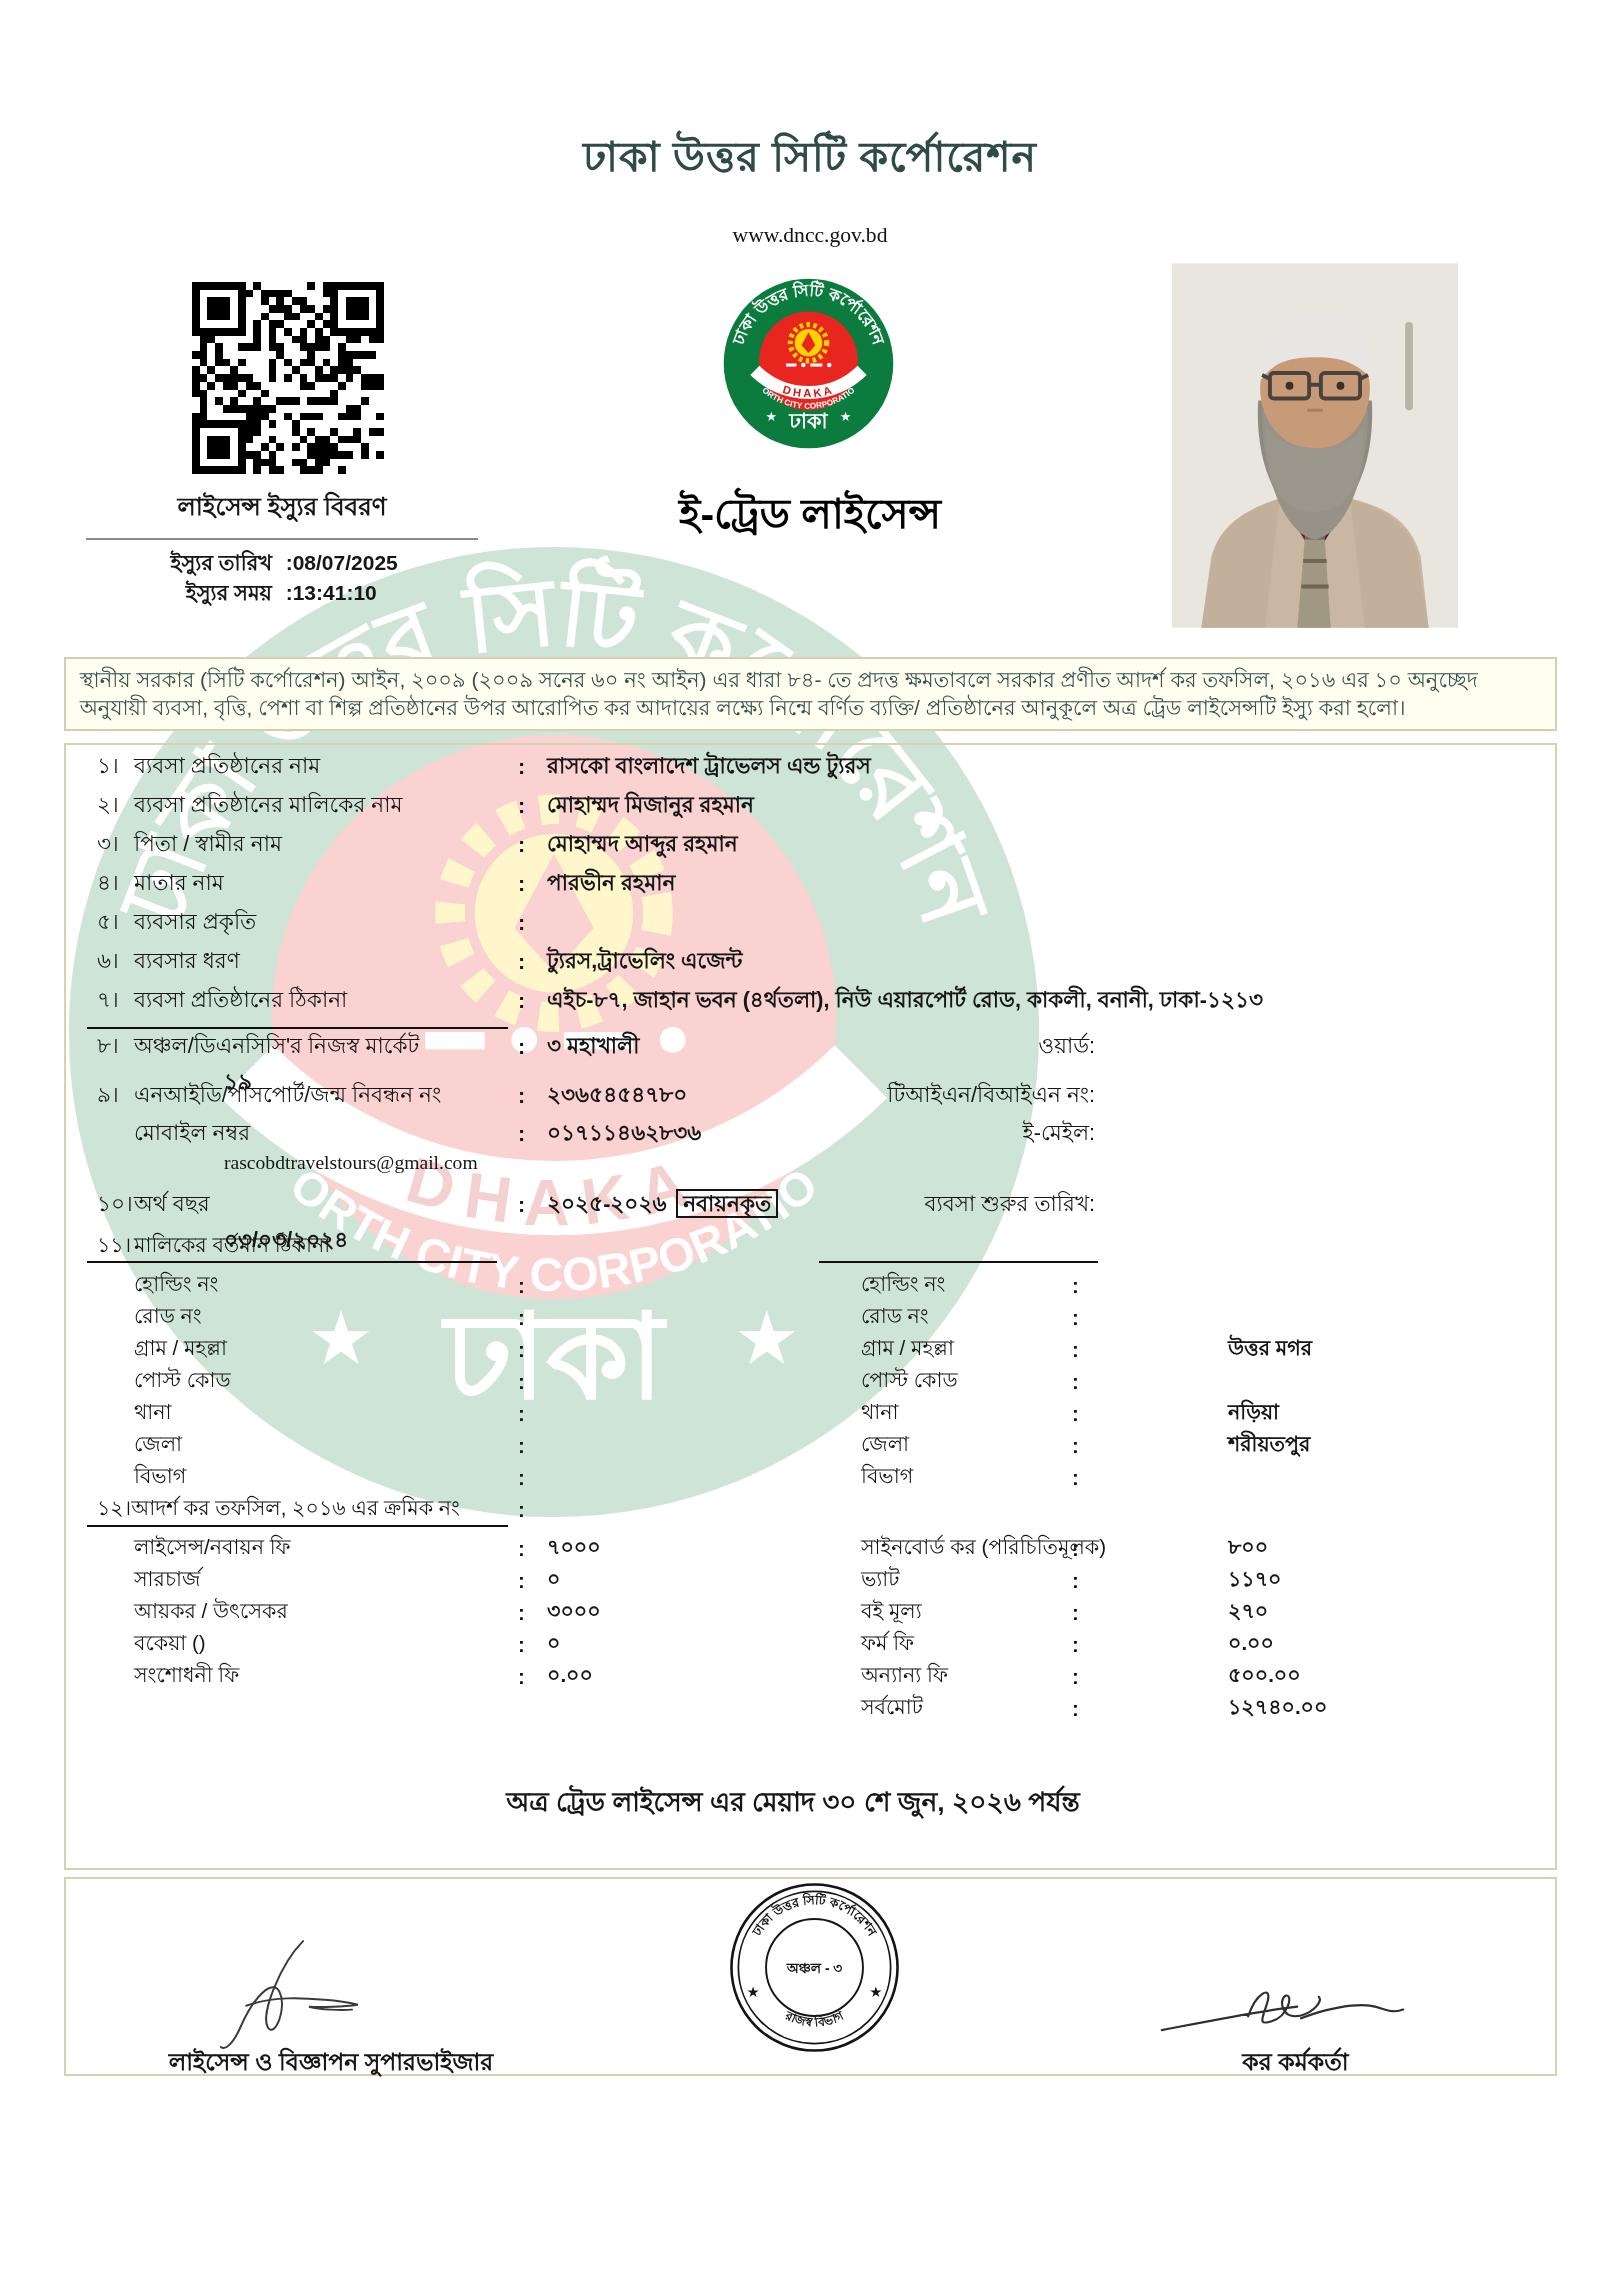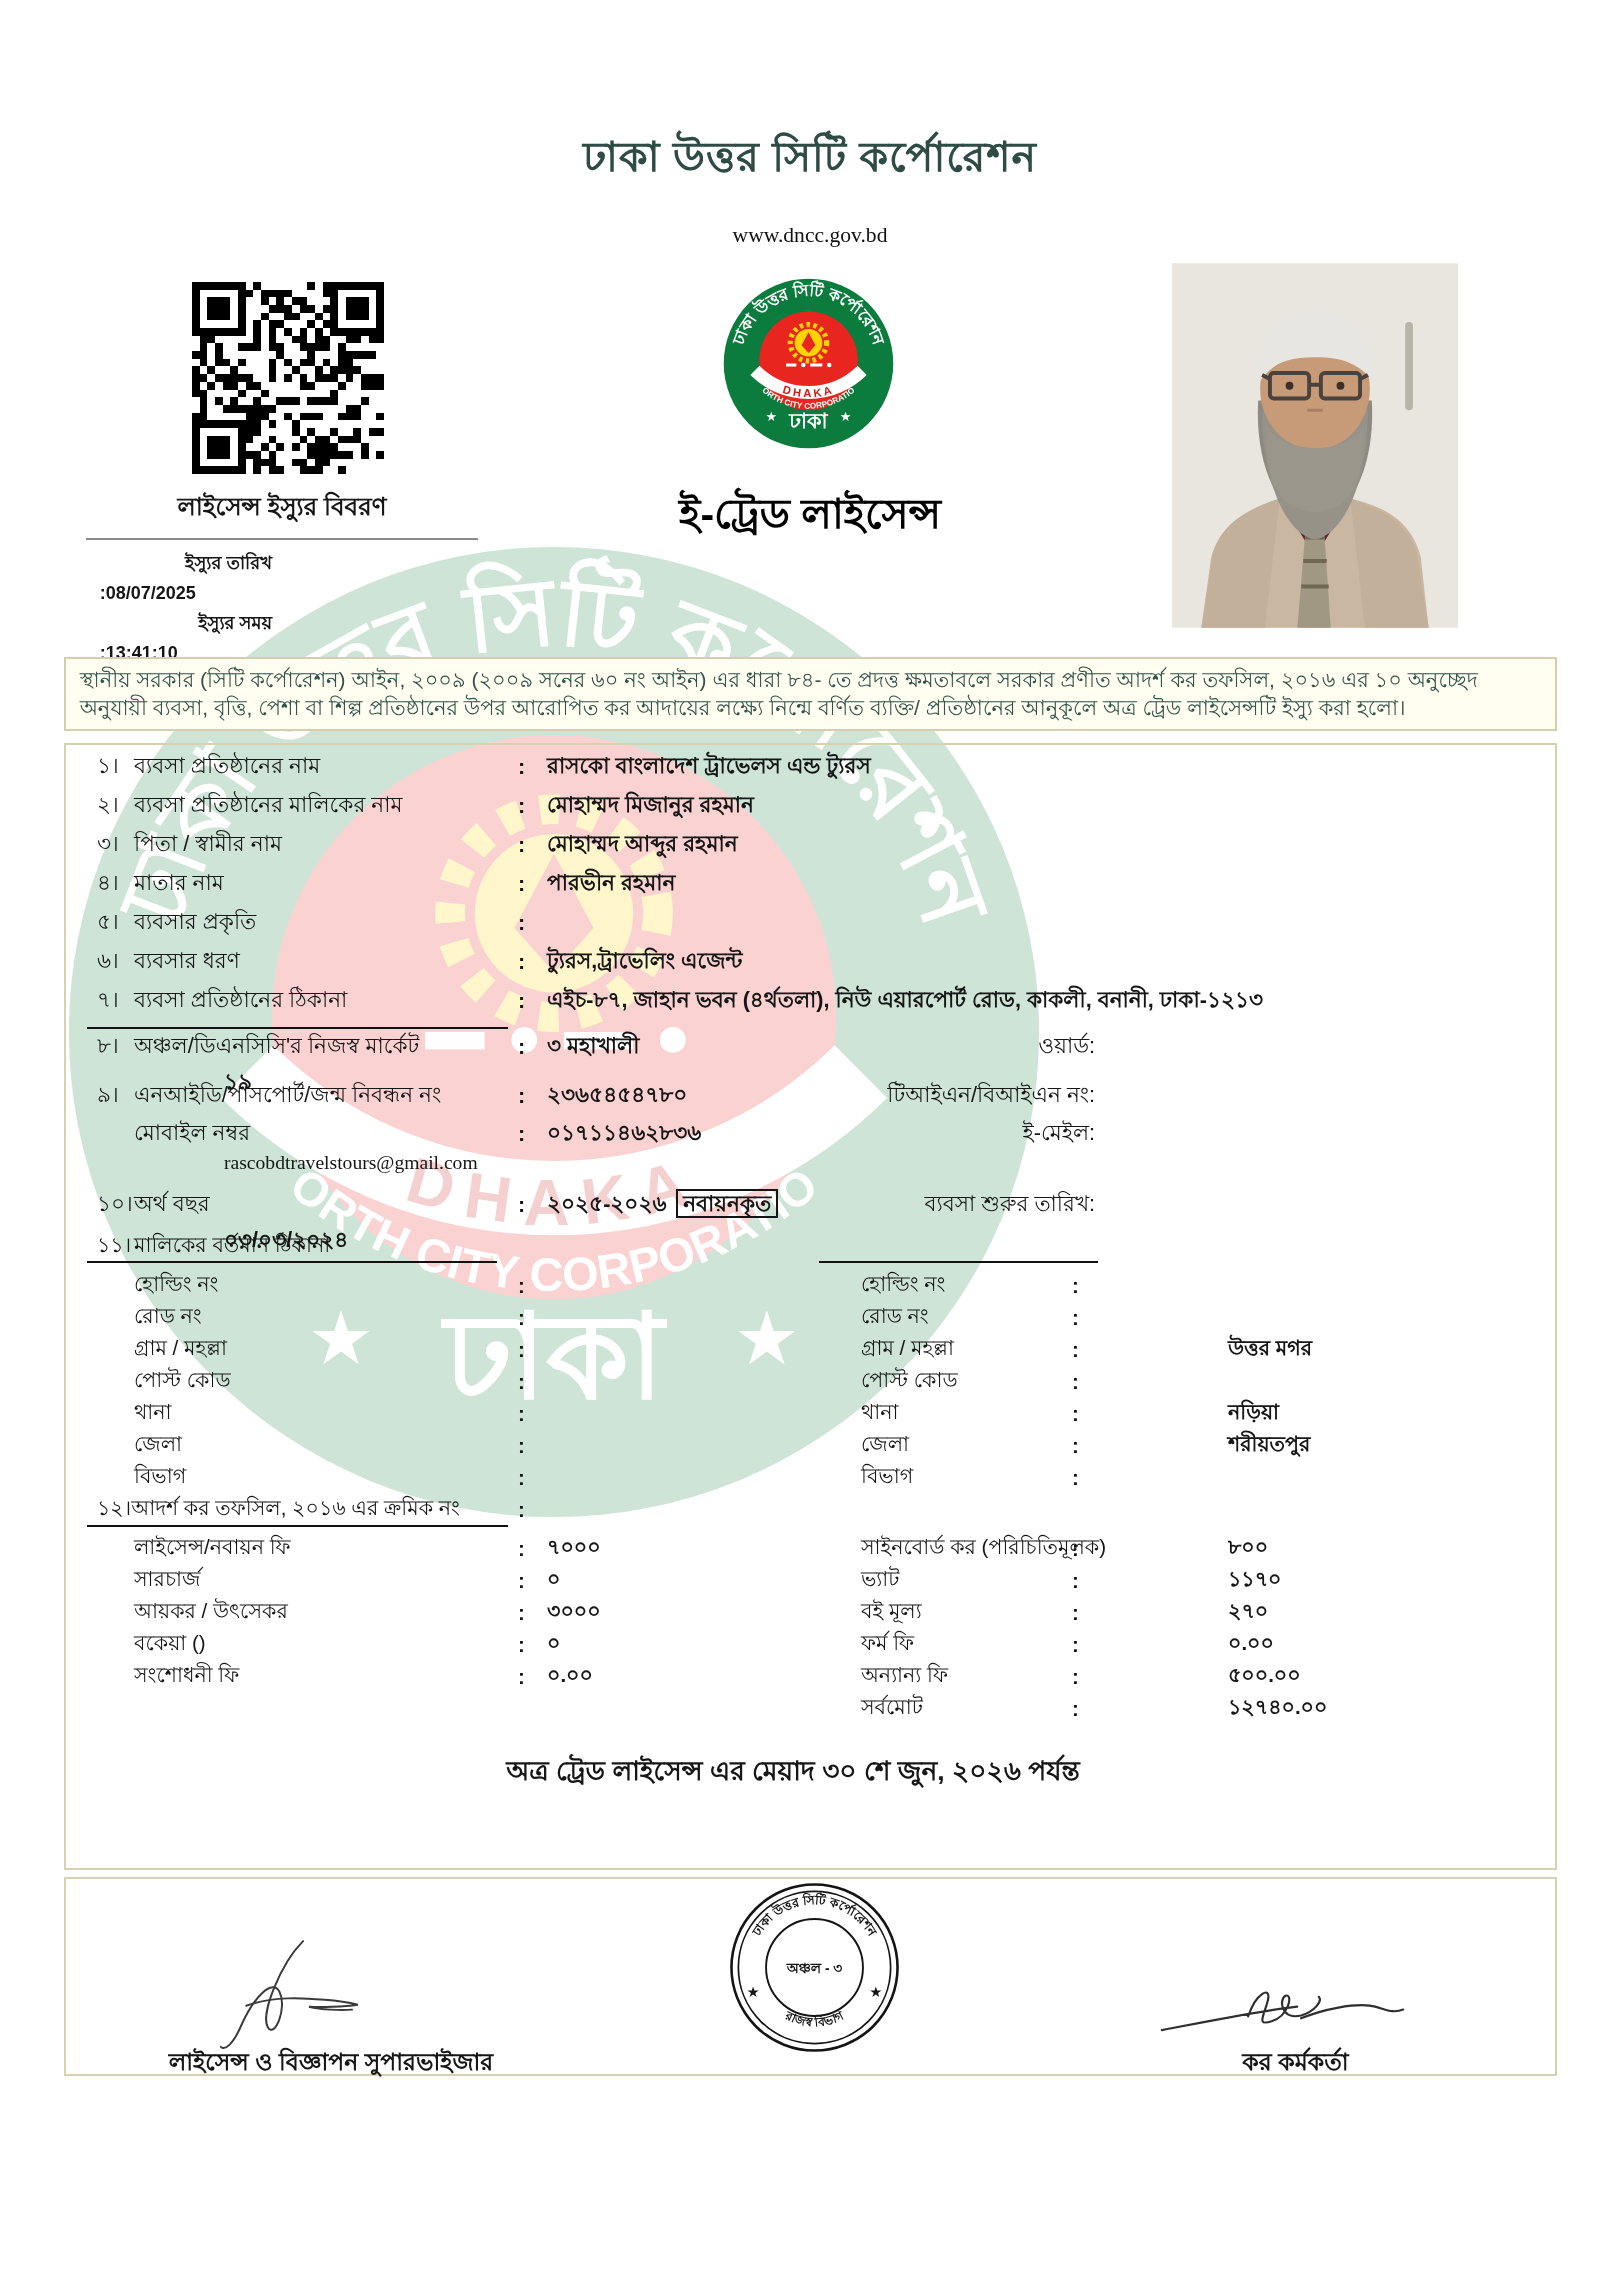--- a/index.html
+++ b/index.html
@@ -12,21 +12,21 @@
            font-size:21.6px;font-family:"Liberation Serif","DejaVu Serif",serif;color:#111;}
   
   .qr{position:absolute;left:192px;top:282px;width:192px;height:192px;background:#fff;}
   .qr-grid{display:grid;width:100%;height:100%;
            grid-template-rows:repeat(25,1fr);grid-template-columns:repeat(25,1fr);}
   .qr-grid div{background:#000;}
   
   .issue{position:absolute;left:86px;top:488px;width:392px;}
   .issue-title{text-align:center;font-size:24.5px;font-weight:600;}
   .issue-div{border-bottom:2px solid #8a8a8a;margin:9.8px 0 7.8px 0;}
-  .issue-row{display:flex;font-size:18px;line-height:30px;flex-direction:column;}
+  .issue-row{display:flex;font-size:21px;line-height:30px;}
   .issue-row .lb{width:186px;text-align:right;font-weight:600;}
   .issue-row .vl{padding-left:13.7px;font-weight:600;font-family:"Liberation Sans",sans-serif;}
   
   .logo-head{position:absolute;left:722px;top:277px;width:173px;height:173px;}
   .doc-title{position:absolute;left:0;top:482px;width:100%;text-align:center;
              font-size:41px;font-weight:700;color:#000;}
   .lic-line{position:absolute;left:583px;top:580px;font-size:22.5px;}
   .lic-line .lab{font-weight:600;}
   .lic-line .num{font-weight:700;font-size:24.5px;padding-left:25.5px;}
   
@@ -53,21 +53,21 @@
   .span-rest{grid-column:4/8;}
   .sep8{height:7.8px;position:relative;}
   .sep8 i{position:absolute;left:-9.8px;top:5.9px;width:421px;border-top:2.5px solid #111;display:block;}
   .spacer10{height:9.8px;} .spacer4{height:3.9px;} .spacer16{height:15.7px;}
   .sec11-u{height:7.8px;position:relative;}
   .sec11-u i:first-child{position:absolute;left:-9.8px;top:0;width:410px;border-top:2.5px solid #111;}
   .sec11-u i:last-child{position:absolute;left:722px;top:0;width:279px;border-top:2.5px solid #111;}
   .sec13-u{height:7.8px;position:relative;}
   .sec13-u i{position:absolute;left:-9.8px;top:0;width:421px;border-top:2.9px solid #111;}
   .renew-box{display:inline-block;border:2px solid #141414;padding:0 4.9px;margin-left:9.8px;line-height:25.5px;}
-  .validity{margin-top:27px;text-align:center;font-size:26.5px;font-weight:700;width:1392px;}
+  .validity{margin-top:58px;text-align:center;font-size:26.5px;font-weight:700;width:1392px;}
   
   .foot{position:absolute;left:64px;top:1877px;width:1493px;height:199px;box-sizing:border-box;
         border:2.9px solid #d8d1b0;background:#fff;z-index:2;}
   .sig-l{position:absolute;left:147px;top:54px;width:186px;height:118px;}
   .sig-r{position:absolute;left:1088px;top:98px;width:255px;height:69px;}
   .stamp{position:absolute;left:662px;top:2px;width:173px;height:173px;}
   .foot-lab-l{position:absolute;left:59px;top:165px;width:412px;text-align:center;font-size:23.5px;font-weight:600;}
   .foot-lab-r{position:absolute;left:1068px;top:165px;width:323px;text-align:center;font-size:23.5px;font-weight:600;}
   svg text{font-family:"Liberation Sans","DejaVu Sans",sans-serif;}
 </style>

